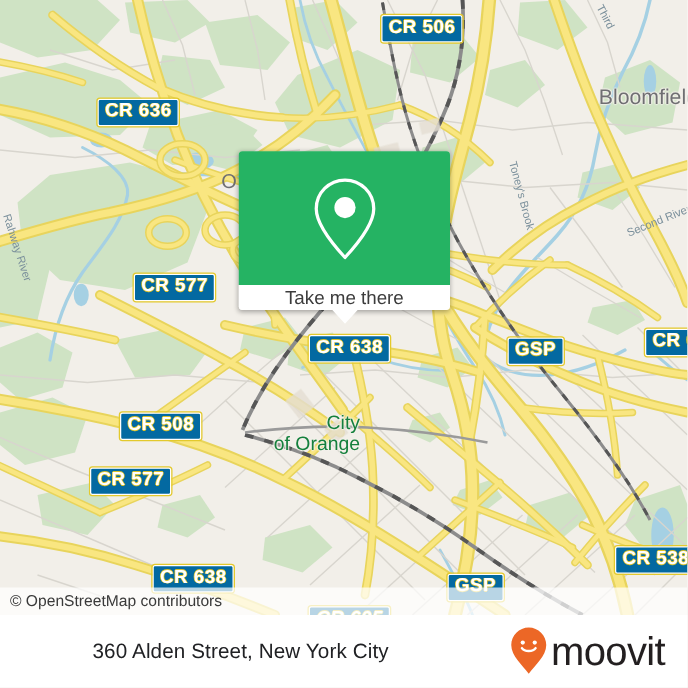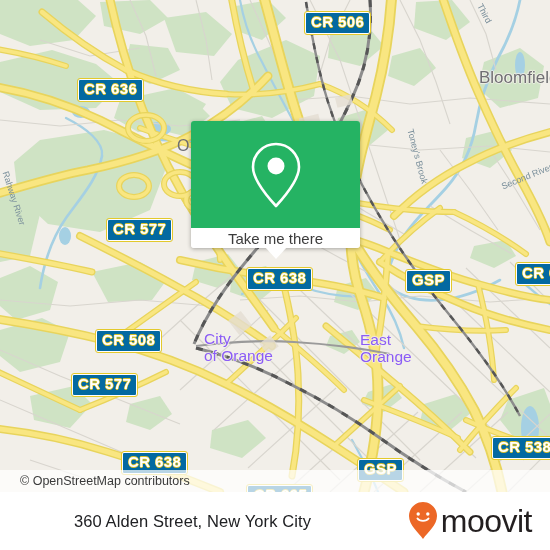--- a/index.html
+++ b/index.html
@@ -17,21 +17,21 @@
   
   .mlabel{
     position:absolute;
     font-family:"Liberation Sans", sans-serif;
     color:#7b7b7b;
     white-space:pre;
     pointer-events:none;
     line-height:1.12;
   }
   .city-lg{font-size:17px;color:#6f6f72;text-shadow:1px 0 1px #f2efe9,-1px 0 1px #f2efe9,0 1px 1px #f2efe9,0 -1px 1px #f2efe9;}
-  .city-md{font-size:15.5px;color:#8b5cf6;text-align:left;text-shadow:1px 0 1px #f2efe9,-1px 0 1px #f2efe9,0 1px 1px #f2efe9,0 -1px 1px #f2efe9;}
+  .city-md{font-size:15.5px;color:#15803d;text-align:right;text-shadow:1px 0 1px #f2efe9,-1px 0 1px #f2efe9,0 1px 1px #f2efe9,0 -1px 1px #f2efe9;}
   .water-lbl{font-size:9px;color:#7a8f9b;font-style:normal;}
 
   
   .shield{
     position:absolute;
     background:#0369a1;
     border:1.3px solid #ffffff;
     outline:1px solid #e3c92c;
     border-radius:2px;
     color:#ffffff;
@@ -43,21 +43,21 @@
     white-space:nowrap;
     line-height:1.1;
   }
 
   
   #attrib{
     position:absolute;left:0;bottom:0;height:22px;width:100%;
     background:rgba(255,255,255,.72);
     display:flex;align-items:center;
   }
-  #attrib span{font-size:12.5px;color:#3a3a3a;padding-left:20px;}
+  #attrib span{font-size:12.5px;color:#3a3a3a;padding-left:8px;}
 
   
   #card{
     position:absolute;left:191px;top:121px;width:169px;
     box-shadow:0 1px 4px rgba(0,0,0,.32);
     border-radius:3px;overflow:visible;
   }
   #card-head{
     background:#25b363;height:107px;border-radius:3px 3px 0 0;
     display:flex;align-items:center;justify-content:center;
@@ -322,22 +322,20 @@
           <rect x="232" y="314" width="16" height="18" transform="rotate(-38 240 323)"></rect>
           <rect x="262" y="338" width="14" height="14" transform="rotate(-38 269 345)"></rect>
           <rect x="300" y="116" width="20" height="12" transform="rotate(-14 310 122)"></rect>
           <rect x="336" y="96" width="16" height="10" transform="rotate(-14 344 101)"></rect>
         </g>
       </g>
     </svg>
 
     <div class="mlabel city-lg" style="left:479px;top:68px;">Bloomfield</div>
 
-    <div class="mlabel city-md" style="left:360px;top:331px;width:74px;white-space:pre-line;">East
-Orange</div>
 
     <div class="mlabel city-md" style="left:204px;top:330px;width:84px;white-space:pre-line;">City
 of Orange</div>
 
     <div class="mlabel" style="left:177px;top:137px;font-size:16px;color:#6f6f72;">O</div>
 
     <div class="mlabel water-lbl" style="left:10px;top:170px;transform:rotate(72deg);transform-origin:left top;">Rahway River</div>
 
     <div class="mlabel water-lbl" style="left:415px;top:128px;transform:rotate(75deg);transform-origin:left top;">Toney's Brook</div>
 

